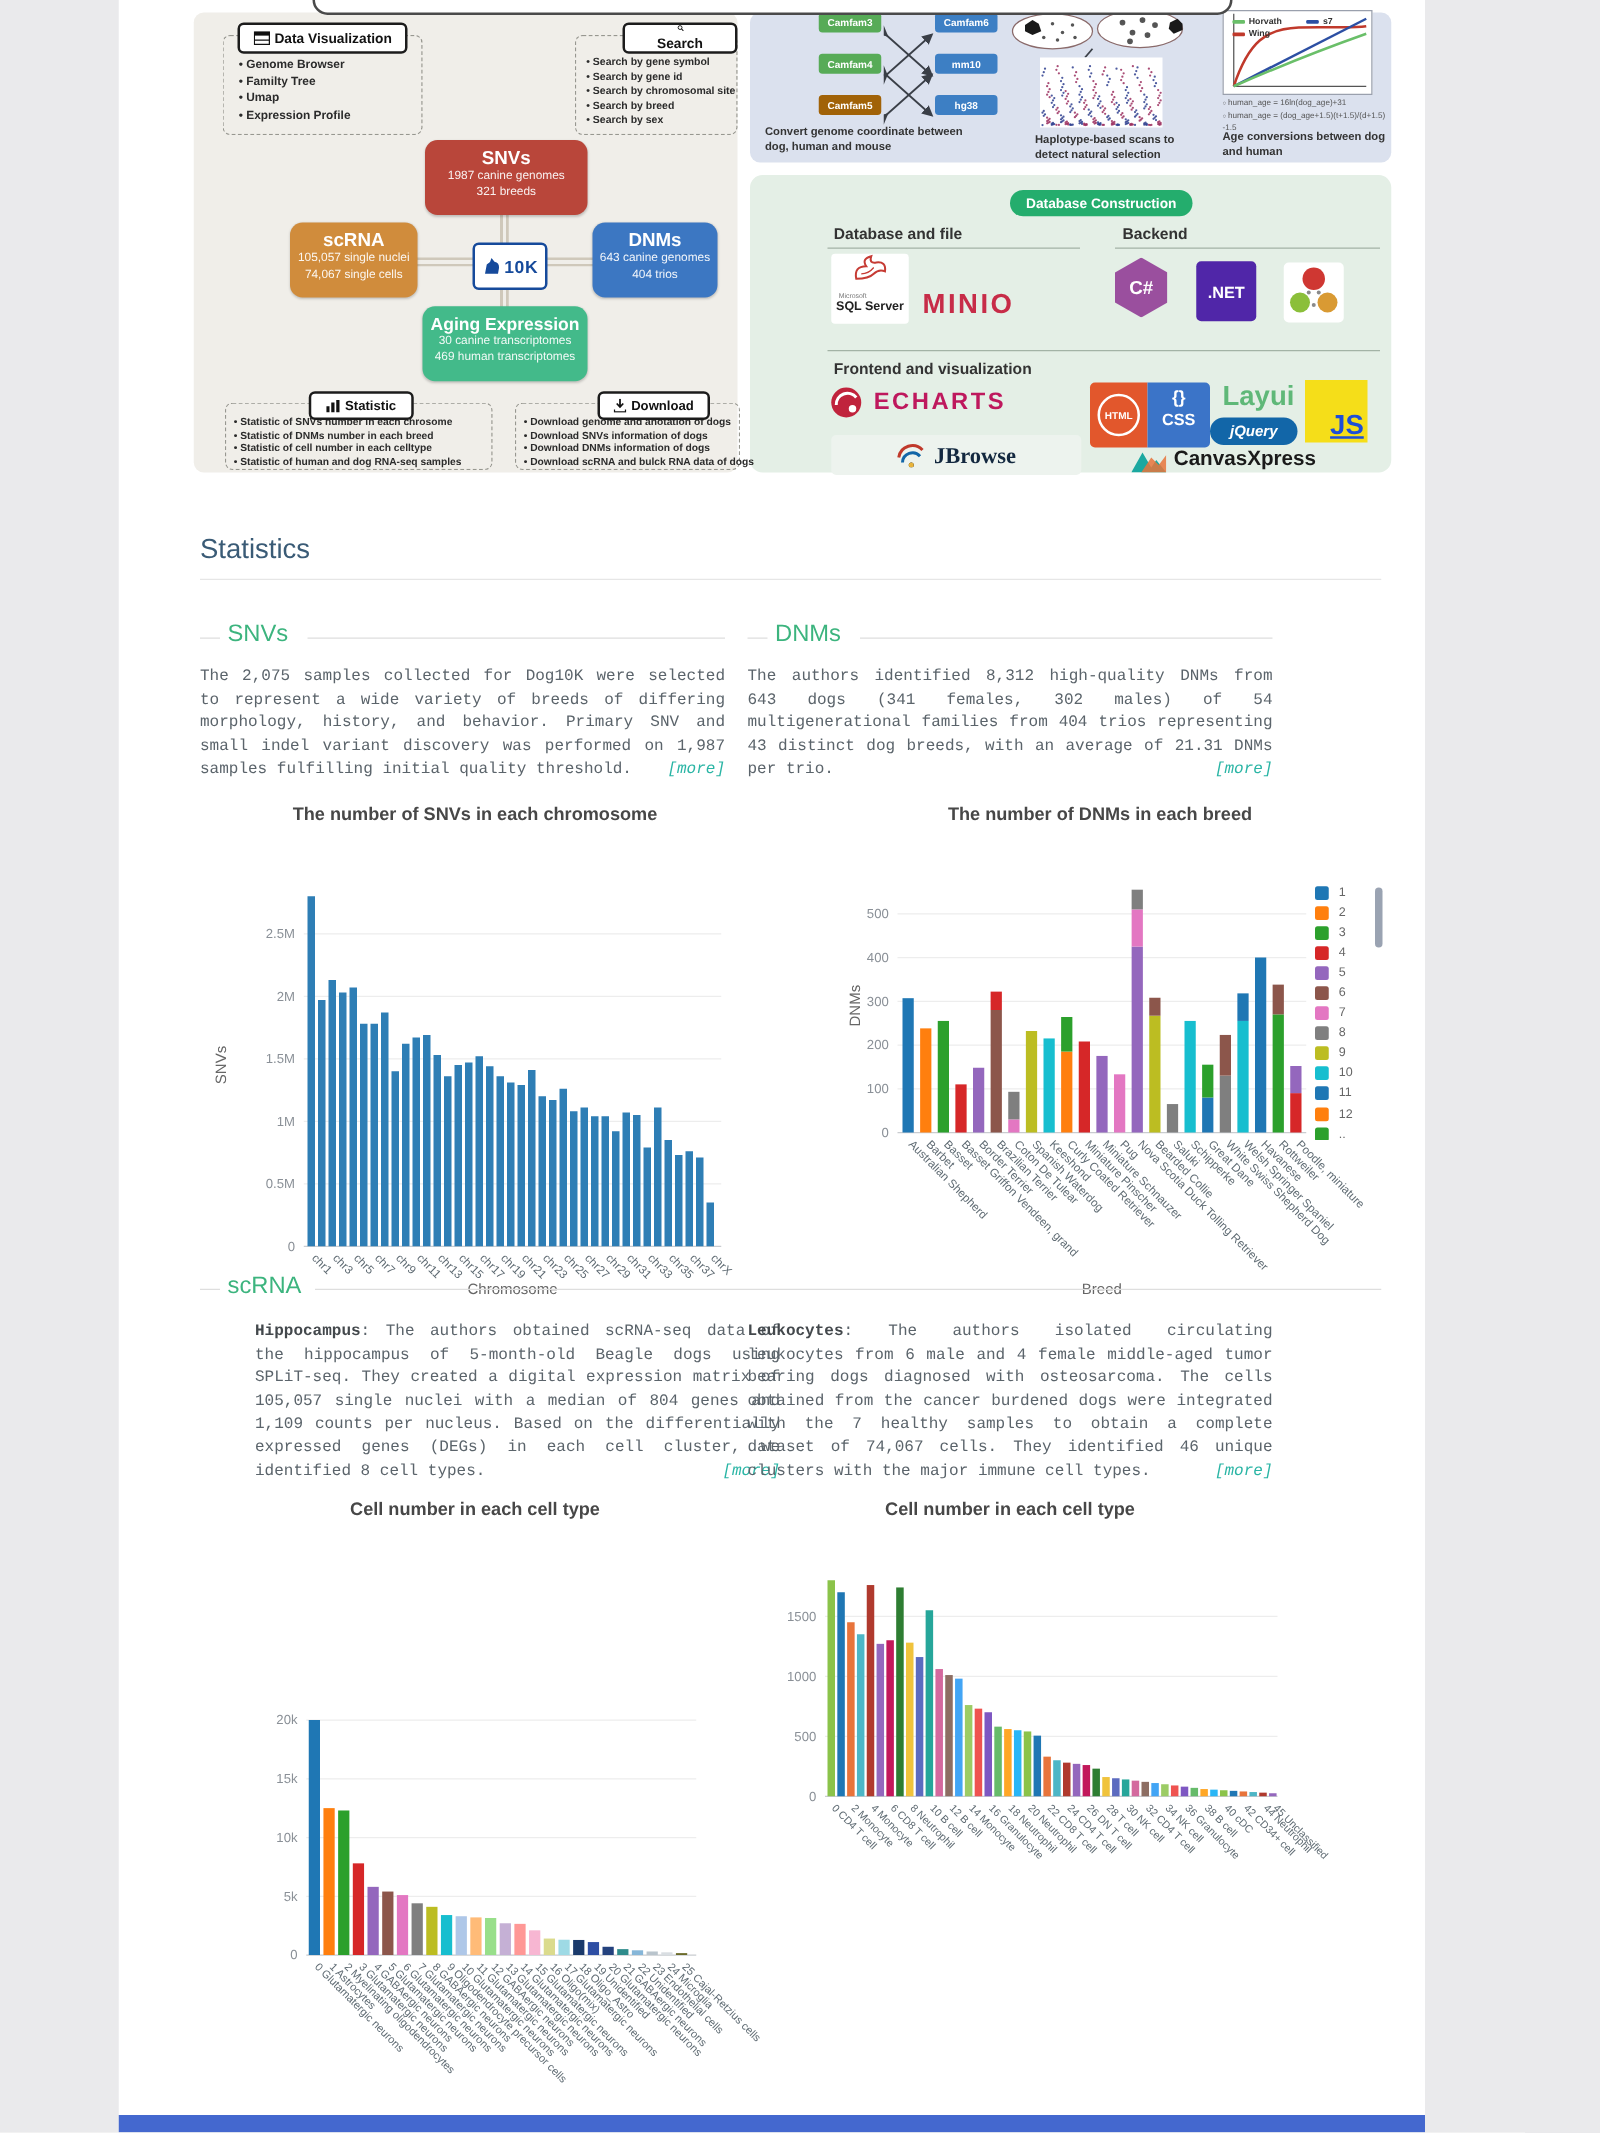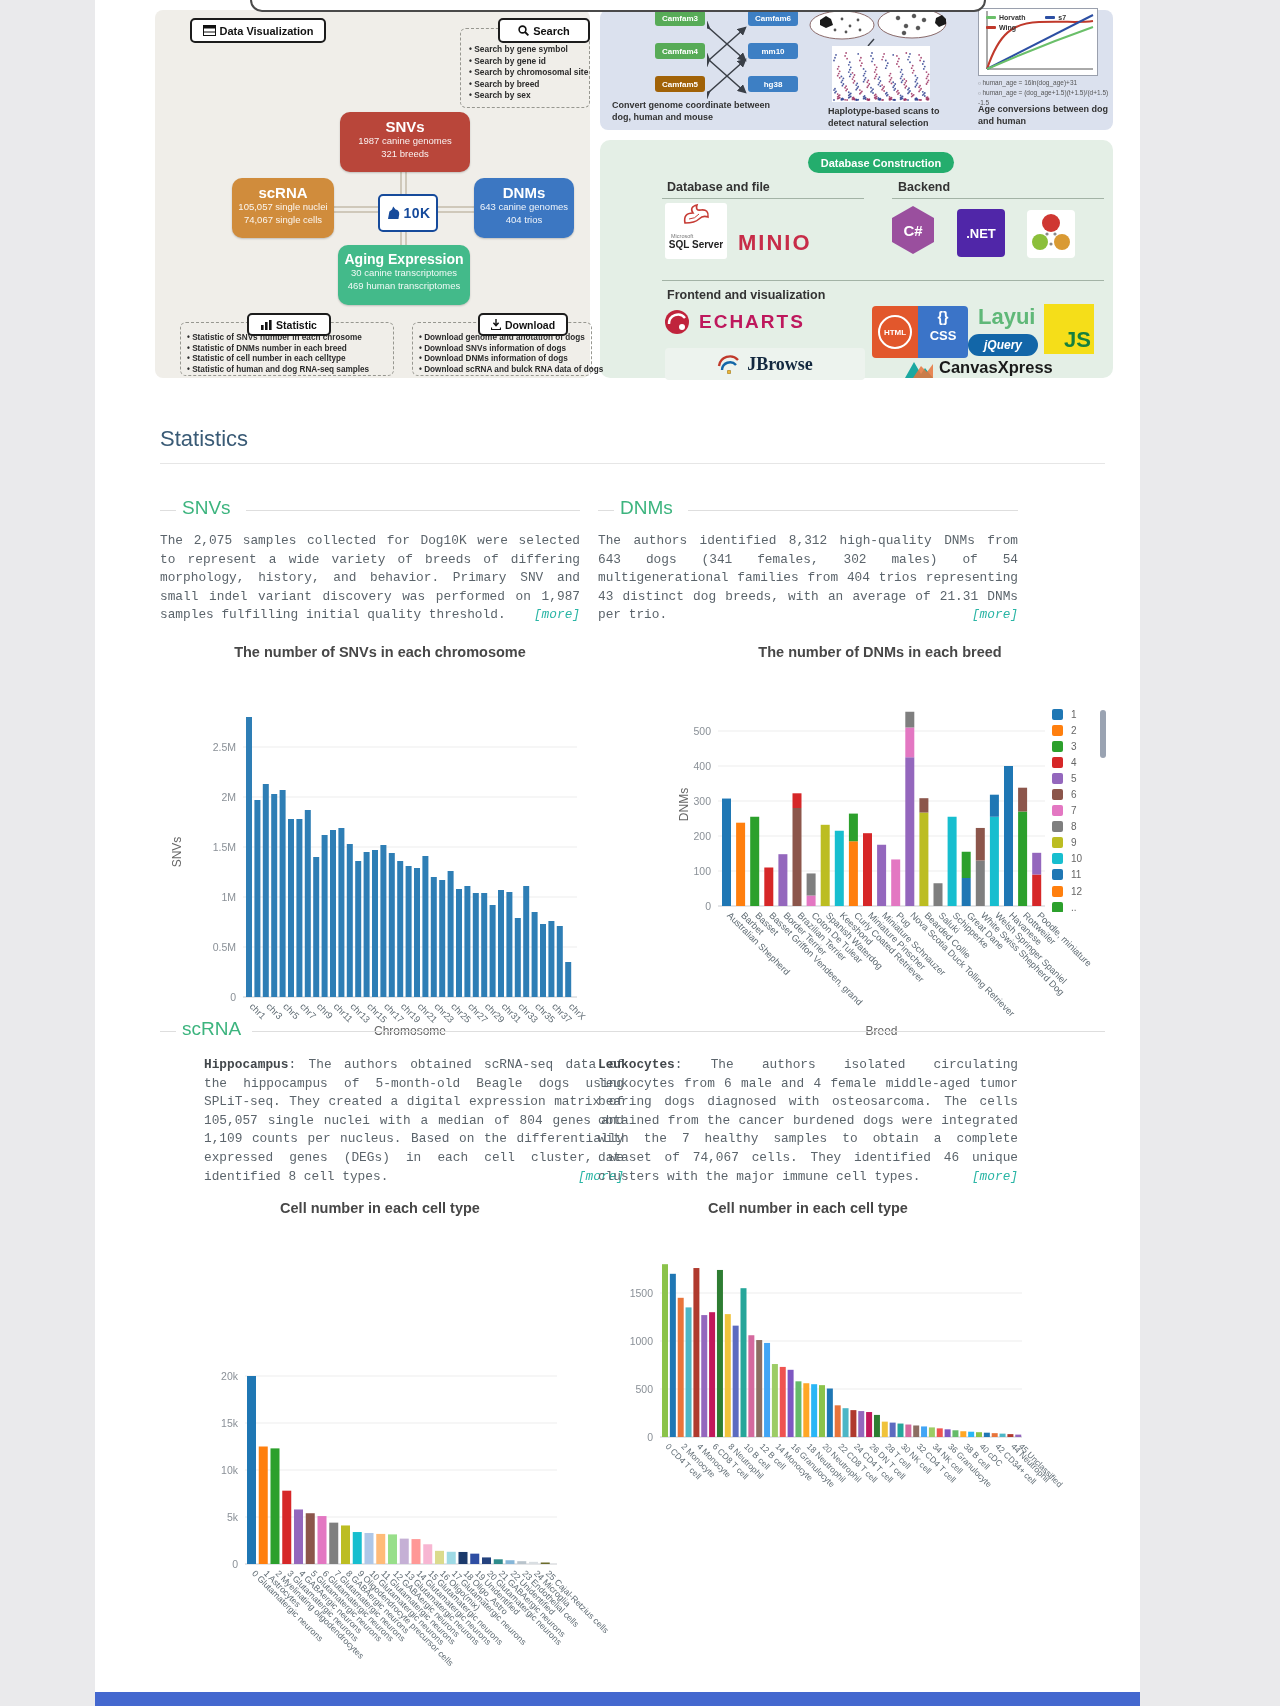--- a/index.html
+++ b/index.html
@@ -47,21 +47,21 @@
   .jbrowse{left:665px;top:348px;width:200px;height:32px;background:#edf3ee;border-radius:4px;display:flex;align-items:center;justify-content:center;gap:6px;}
   .jbrowse b{font-family:"Liberation Serif","DejaVu Serif",serif;font-size:18px;color:#13283f;}
   .htmlb{left:872px;top:306px;width:46px;height:52px;background:#e2572c;border-radius:4px 0 0 4px;display:flex;align-items:center;justify-content:center;}
   .htmlb i{width:30px;height:30px;border:2px solid #fff;border-radius:50%;color:#fff;font-style:normal;font-weight:bold;font-size:8px;display:flex;align-items:center;justify-content:center;}
   .cssb{left:918px;top:306px;width:50px;height:52px;background:#3b74c8;border-radius:0 4px 4px 0;color:#fff;text-align:center;}
   .cssb .br{font-size:14px;font-weight:bold;line-height:22px;}
   .cssb .cs{font-size:13px;font-weight:bold;}
   .layui{left:978px;top:304px;color:#5fb878;font-size:22px;font-weight:bold;}
   .jq{left:968px;top:334px;width:70px;height:22px;background:#1266a8;border-radius:11px;color:#fff;display:flex;align-items:center;justify-content:center;font-style:italic;font-weight:bold;font-size:12px;}
   .jsb{left:1044px;top:304px;width:50px;height:50px;background:#f5de19;display:flex;align-items:flex-end;justify-content:flex-end;}
-  .jsb span{font-weight:bold;font-size:22px;color:#15803d;padding:0 3px 1px 0;}
+  .jsb span{font-weight:bold;font-size:22px;color:#1d4ed8;padding:0 3px 1px 0;text-decoration:underline;}
   .cx{left:905px;top:356px;display:flex;align-items:center;gap:6px;}
   .cx b{font-size:16.5px;color:#1a1a1a;}
   
   .h1{font-size:22px;color:#3a5b76;font-weight:500;}
   .hrule{height:1px;background:#e6e6e6;}
   .shead{font-size:19px;color:#3cb47e;font-weight:500;}
   .sline{height:1px;background:#dedede;}
   .para{width:420px;font-size:12.8px;color:#5b646b;line-height:18.6px;text-align:justify;font-family:Liberation Mono, monospace;}
   .para b{color:#43484c;}
   .more{float:right;color:#2ab5a5;font-style:italic;}
@@ -88,22 +88,30 @@
   <div class="abs panel-beige"></div>
 
   <div class="abs labelbox" style="left:190px;top:18px;width:132px;height:21px;">
     <svg width="13" height="11" viewBox="0 0 13 11">
         <rect x="0.5" y="0.5" width="12" height="10" fill="none" stroke="#111"></rect>
         <rect x="0.5" y="0.5" width="12" height="3" fill="#111"></rect>
         <line x1="0.5" y1="7" x2="12.5" y2="7" stroke="#111"></line>
       </svg>
     <span>Data Visualization</span>
   </div>
-
-  <div class="abs labelbox" style="left:498px;top:18px;width:88px;height:21px;">
+  <div class="abs dashbox" style="left:178px;top:28px;width:158px;height:78px;">
+    <div class="blist" style="font-size:9.5px;line-height:13.5px;padding:16px 6px 0 12px;">
+        <div>Genome Browser</div>
+        <div>Familty Tree</div>
+        <div>Umap</div>
+        <div>Expression Profile</div>
+      </div>
+  </div>
+
+  <div class="abs labelbox" style="left:498px;top:18px;width:88px;height:21px;flex-direction:column;">
     <svg width="11" height="11" viewBox="0 0 11 11">
         <circle cx="4.5" cy="4.5" r="3.4" fill="none" stroke="#111" stroke-width="1.6"></circle>
         <line x1="7" y1="7" x2="10.4" y2="10.4" stroke="#111" stroke-width="1.8"></line>
       </svg>
     <span>Search</span>
   </div>
   <div class="abs dashbox" style="left:460px;top:28px;width:128px;height:78px;">
     <div class="blist" style="font-size:8.4px;line-height:11.6px;padding:15px 4px 0 8px;">
         <div>Search by gene symbol</div>
         <div>Search by gene id</div>

